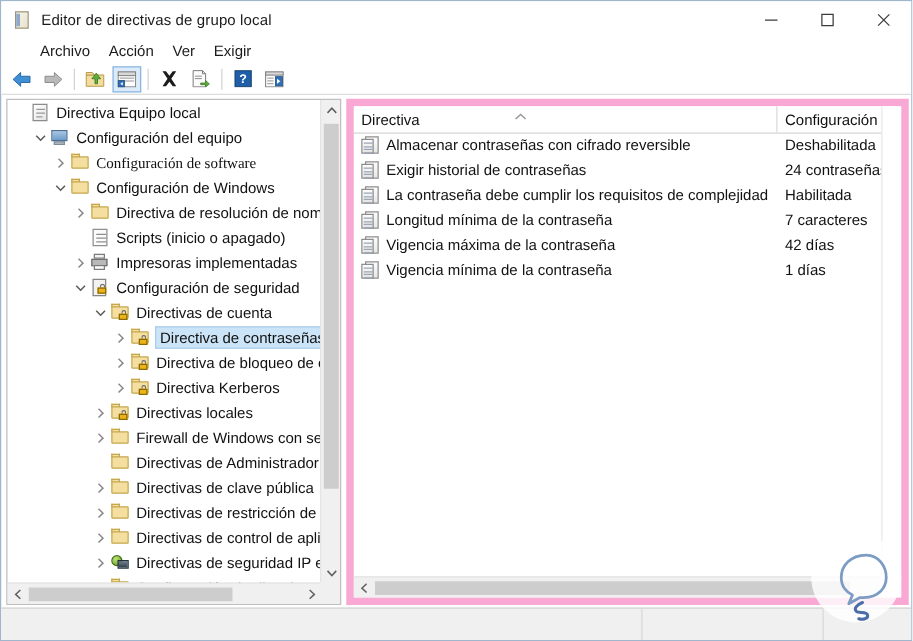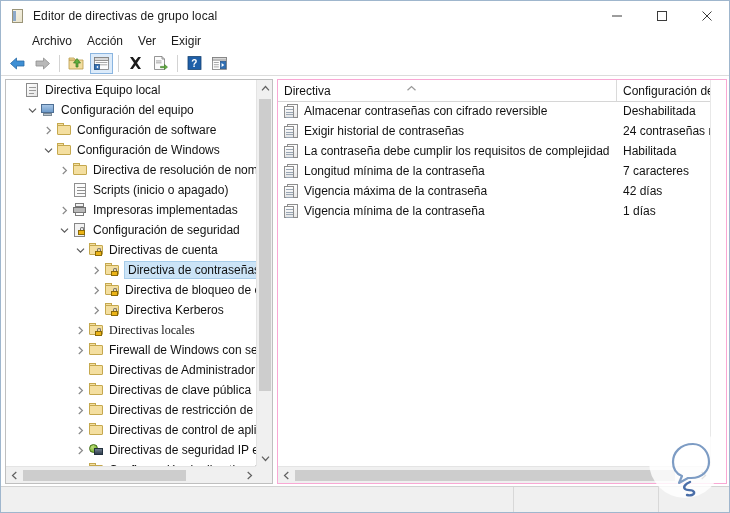--- a/index.html
+++ b/index.html
@@ -106,21 +106,21 @@
     position: absolute; left: 4px; top: 78px;
     width: 268px; height: 405px;
     border: 1px solid #bfbfbf;
     background: #ffffff;
     box-sizing: border-box;
     overflow: hidden;
   }
   .pane-list {
     position: absolute; left: 276px; top: 78px;
     width: 450px; height: 405px;
-    border: 1px solid #f9a8d4;
+    border: 6px solid #f9a8d4;
     background: #ffffff;
     box-sizing: border-box;
     overflow: hidden;
   }
 
   
   .tree-viewport {
     position: absolute; left: 0; top: 0;
     width: 251px; height: 387px;
     overflow: hidden;
@@ -532,21 +532,21 @@
             <svg width="9" height="9" viewBox="0 0 9 9">
               <path d="M1 2.6 L4.5 6.2 L8 2.6" fill="none" stroke="#5a5a5a" stroke-width="1.2"></path>
             </svg>
           </span>
           <span class="ticon ic-computer">
             <span class="mon"></span>
             <span class="base"></span>
           </span>
           <span class="tlabel">Configuración del equipo</span>
         </div>
-        <div class="trow" style="padding-left: 34px;">
+        <div class="trow" style="padding-left: 34px; font-family: Liberation Serif, serif;">
           <span class="chev">
             <svg width="9" height="9" viewBox="0 0 9 9">
               <path d="M2.8 1 L6.4 4.5 L2.8 8" fill="none" stroke="#8a8a8a" stroke-width="1.2"></path>
             </svg>
           </span>
           <span class="ticon">
             <span class="ic-folder-tab"></span>
             <span class="ic-folder-back"></span>
           </span>
           <span class="tlabel">Configuración de software</span>
@@ -671,21 +671,21 @@
           <span class="ticon">
             <span class="ic-folder-tab"></span>
             <span class="ic-folder-back"></span>
             <span class="ic-lock">
               <span class="shackle"></span>
               <span class="body"></span>
             </span>
           </span>
           <span class="tlabel">Directiva Kerberos</span>
         </div>
-        <div class="trow" style="padding-left: 66px; font-family: Liberation Serif, serif;">
+        <div class="trow" style="padding-left: 66px;">
           <span class="chev">
             <svg width="9" height="9" viewBox="0 0 9 9">
               <path d="M2.8 1 L6.4 4.5 L2.8 8" fill="none" stroke="#8a8a8a" stroke-width="1.2"></path>
             </svg>
           </span>
           <span class="ticon">
             <span class="ic-folder-tab"></span>
             <span class="ic-folder-back"></span>
             <span class="ic-lock">
               <span class="shackle"></span>

